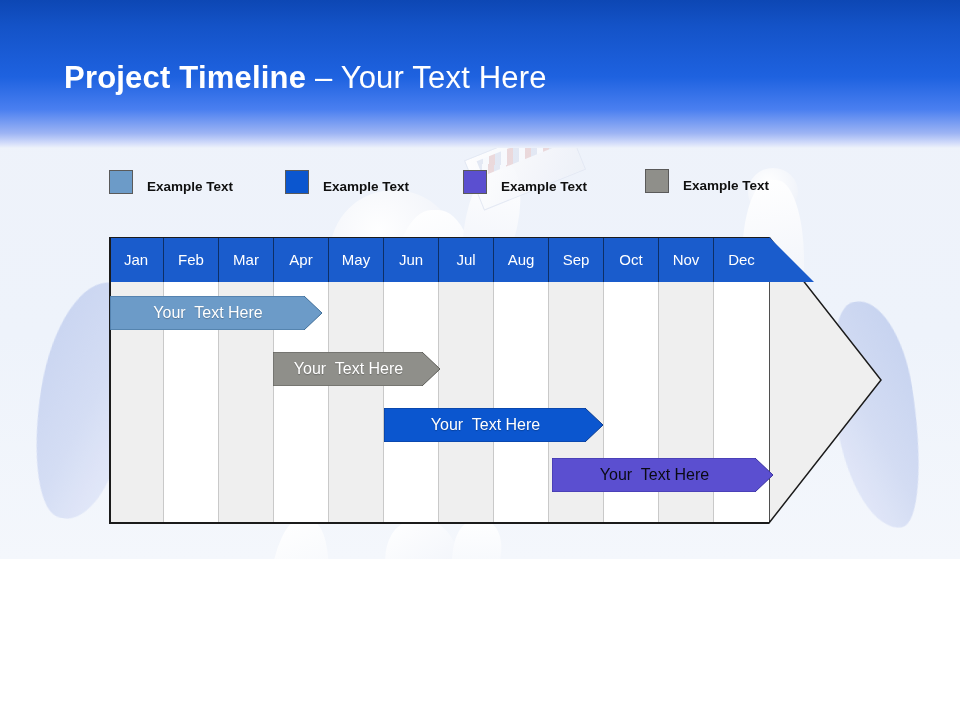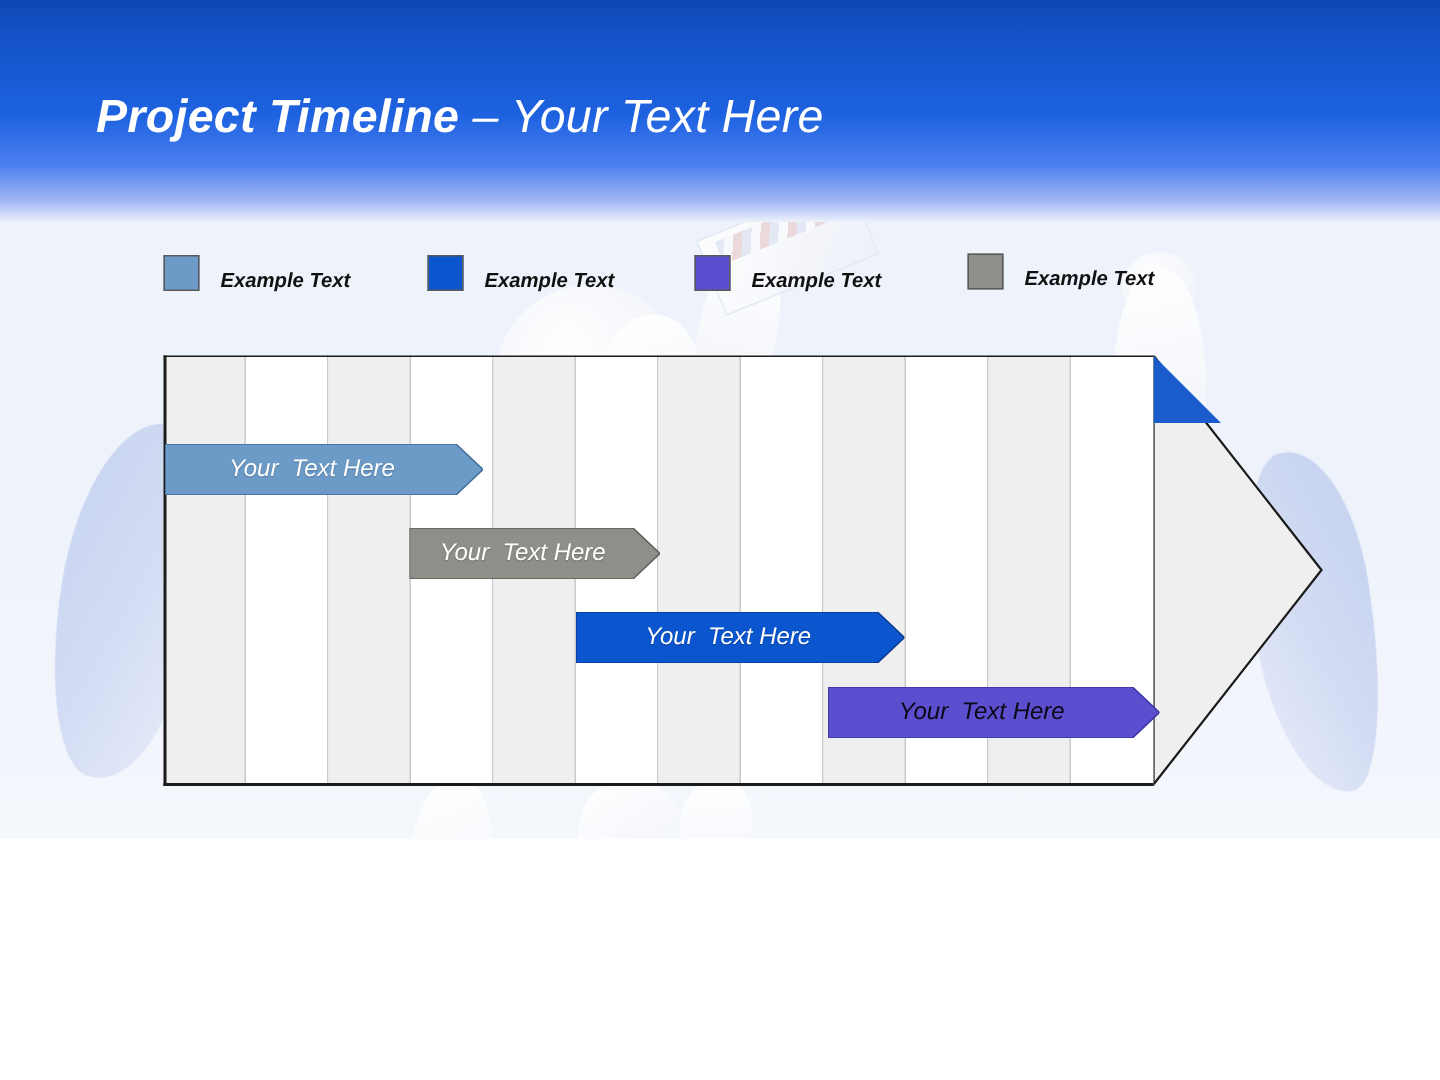--- a/index.html
+++ b/index.html
@@ -6,21 +6,20 @@
   body{
     width:960px;height:720px;overflow:hidden;
     font-family:"Liberation Sans", sans-serif;
     background:#ffffff;
     position:relative;
   }
   #slide{
     position:absolute;left:0;top:0;width:960px;height:559px;
     background:linear-gradient(180deg,#ffffff 0%,#eef2fa 12%,#eef3fb 60%,#f4f7fc 100%);
     overflow:hidden;
-    font-style:italic;
   }
   
   .header-band{
     position:absolute;left:0;top:0;width:960px;height:148px;
     background:linear-gradient(180deg,#0d47b4 0%,#1453c8 18%,#1e62e0 52%,#4a7ff0 74%,
                                #9db4f4 90%,#d5defa 97%,#eef2fa 100%);
   }
   .title{
     position:absolute;left:64px;top:60px;
     font-size:31px;color:#ffffff;letter-spacing:0.2px;white-space:nowrap;
@@ -220,20 +219,34 @@
       <div class="grid-col shade"></div>
       <div class="grid-col plain"></div>
       <div class="grid-col shade"></div>
       <div class="grid-col plain"></div>
       <div class="grid-col shade"></div>
       <div class="grid-col plain"></div>
       <div class="grid-col shade"></div>
       <div class="grid-col plain"></div>
     </div>
 
+    <div class="month-row">
+      <div class="month-cell">Jan</div>
+      <div class="month-cell">Feb</div>
+      <div class="month-cell">Mar</div>
+      <div class="month-cell">Apr</div>
+      <div class="month-cell">May</div>
+      <div class="month-cell">Jun</div>
+      <div class="month-cell">Jul</div>
+      <div class="month-cell">Aug</div>
+      <div class="month-cell">Sep</div>
+      <div class="month-cell">Oct</div>
+      <div class="month-cell">Nov</div>
+      <div class="month-cell">Dec</div>
+    </div>
 
     <div class="grid-outline"></div>
 
     <div class="bar light-blue" style="left:1px;top:59px;width:212px;">
       <svg class="bar-shape" viewBox="0 0 212 34" preserveAspectRatio="none">
         <polygon points="0,0 194,0 212,17 194,34 0,34" fill="#6c9bc8" stroke="#3f6d97" stroke-width="1"></polygon>
       </svg>
       <span class="bar-label">Your  Text Here</span>
     </div>
 

